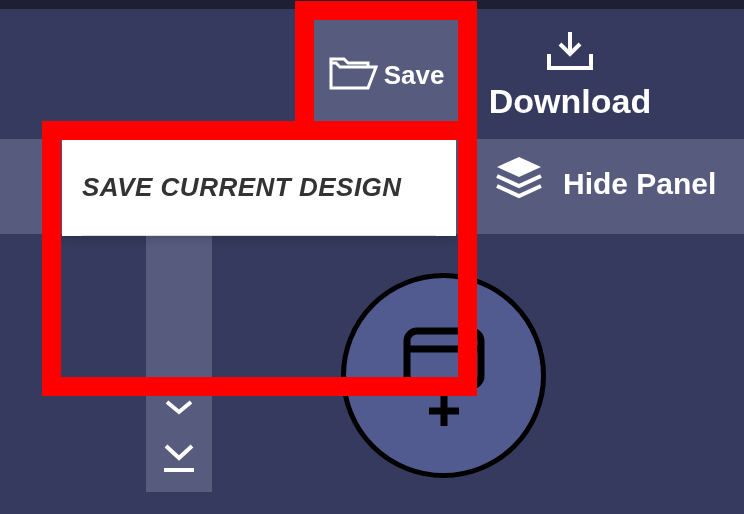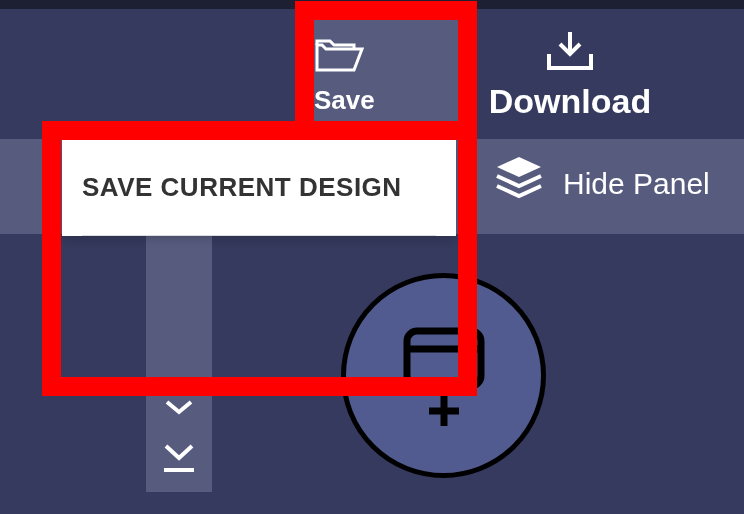--- a/index.html
+++ b/index.html
@@ -32,21 +32,22 @@
       background: #353a5e;
     }
     .save-button {
       position: absolute;
       top: 10px;
       left: 314px;
       width: 144px;
       height: 130px;
       background: #575c7f;
       display: flex;
-      flex-direction: column;
+      flex-direction: row;
+      align-items: center;
       justify-content: center;
       gap: 6px;
     }
     .save-label {
       color: #fff;
       font-size: 26px;
       font-weight: 700;
     }
     .download-button {
       position: absolute;
@@ -77,21 +78,21 @@
       position: absolute;
       top: 155px;
       left: 493px;
       display: flex;
       align-items: center;
       gap: 18px;
     }
     .hide-panel-label {
       color: #fff;
       font-size: 30px;
-      font-weight: 400;
+      font-weight: 700;
       margin-top: 7px;
     }
     .bottom-area {
       position: absolute;
       top: 234px;
       left: 0;
       width: 100%;
       height: 280px;
       background: #353a5e;
     }
@@ -117,20 +118,21 @@
       background: #fff;
       box-shadow: 0 2px 10px rgba(0,0,0,0.2);
     }
     .dropdown-item {
       padding: 32px 20px;
       font-size: 26px;
       font-weight: 700;
       color: #333;
       letter-spacing: 0.5px;
       cursor: pointer;
+      font-style: italic;
     }
     .dropdown-divider {
       height: 1px;
       background: #ddd;
       margin: 0 20px;
     }
     .red-highlight {
       position: absolute;
       border: 19px solid #ff0000;
       pointer-events: none;

